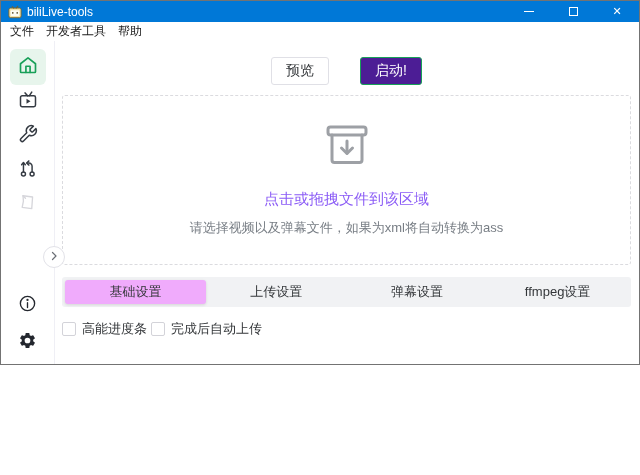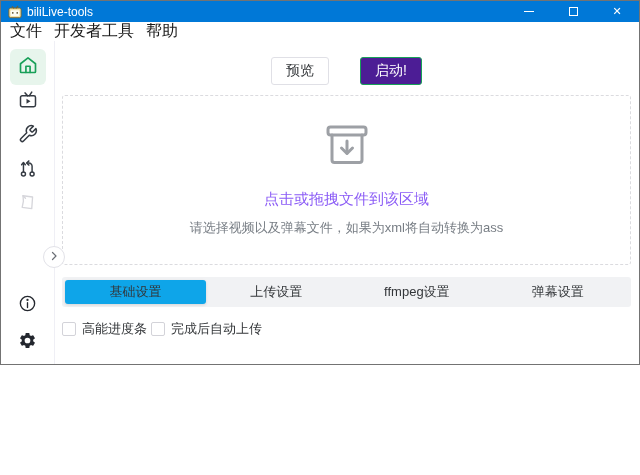--- a/index.html
+++ b/index.html
@@ -17,21 +17,21 @@
   .tb-controls { display:flex; height:100%; }
   .tb-btn { width:44px; height:100%; display:flex; align-items:center; justify-content:center;
             color:#fff; font-size:11px; cursor:default; }
   .min-glyph { width:10px; height:1px; background:#fff; }
   .max-glyph { width:9px; height:9px; border:1px solid #fff; }
   .close-glyph { font-size:11px; line-height:1; }
 
   
   .menubar { height:19px; display:flex; align-items:center; padding-left:3px;
              background:#fff; flex:0 0 auto; }
-  .menu-item { font-size:16px; color:#1a1a1a; padding:16px 6px; height:100%;
+  .menu-item { font-size:12px; color:#1a1a1a; padding:16px 6px; height:100%;
                display:flex; align-items:center; }
 
   
   .app-body { flex:1; display:flex; position:relative; min-height:0; }
 
   .sidebar { width:53px; flex:0 0 auto; display:flex; flex-direction:column; align-items:center; }
   .side-divider { position:absolute; left:53px; top:0; width:1px; height:357px; background:#efeff5; }
 
   .nav-btn { width:36px; height:34px; border-radius:6px; display:flex; align-items:center;
              justify-content:center; margin-top:0; }
@@ -57,21 +57,21 @@
   .dropzone { margin-top:10px; height:170px; border:1px dashed #dbdbdf; border-radius:3px;
               display:flex; flex-direction:column; align-items:center; justify-content:center;
               background:#fff; }
   .dz-title { margin-top:20px; font-size:15px; color:#8b5cf6; }
   .dz-subtitle { margin-top:10px; font-size:13px; color:#777d84; }
 
   .tabs-rail { margin-top:12px; height:30px; background:#f1f2f4; border-radius:3px;
                display:flex; padding:3px; }
   .tab { flex:1; display:flex; align-items:center; justify-content:center;
          font-size:13px; color:#333639; border-radius:3px; }
-  .tab.active { background:#0ea5e9; box-shadow:0 1px 3px rgba(0,0,0,0.12); }
+  .tab.active { background:#f0abfc; box-shadow:0 1px 3px rgba(0,0,0,0.12); }
 
   .checkbox-row { margin-top:13px; display:flex; align-items:center; gap:4px; }
   .checkbox-group { display:flex; align-items:center; }
   .checkbox-box { width:14px; height:14px; border:1px solid #d3d3d9; border-radius:2px;
                   background:#fff; flex:0 0 auto; }
   .checkbox-label { margin-left:6px; font-size:13px; color:#333639; white-space:nowrap; }
 </style>
 </head>
 <body>
 
@@ -200,22 +200,22 @@
             <path d="M17.5 24 L23 29.5 L28.5 24"></path>
           </svg>
         </span>
         <div class="dz-title">点击或拖拽文件到该区域</div>
         <div class="dz-subtitle">请选择视频以及弹幕文件，如果为xml将自动转换为ass</div>
       </div>
 
       <div class="tabs-rail">
         <div class="tab active">基础设置</div>
         <div class="tab">上传设置</div>
+        <div class="tab">弹幕设置</div>
         <div class="tab">ffmpeg设置</div>
-        <div class="tab">弹幕设置</div>
       </div>
 
       <div class="checkbox-row">
         <div class="checkbox-group">
           <span class="checkbox-box"></span>
           <span class="checkbox-label">高能进度条</span>
         </div>
         <div class="checkbox-group">
           <span class="checkbox-box"></span>
           <span class="checkbox-label">完成后自动上传</span>

